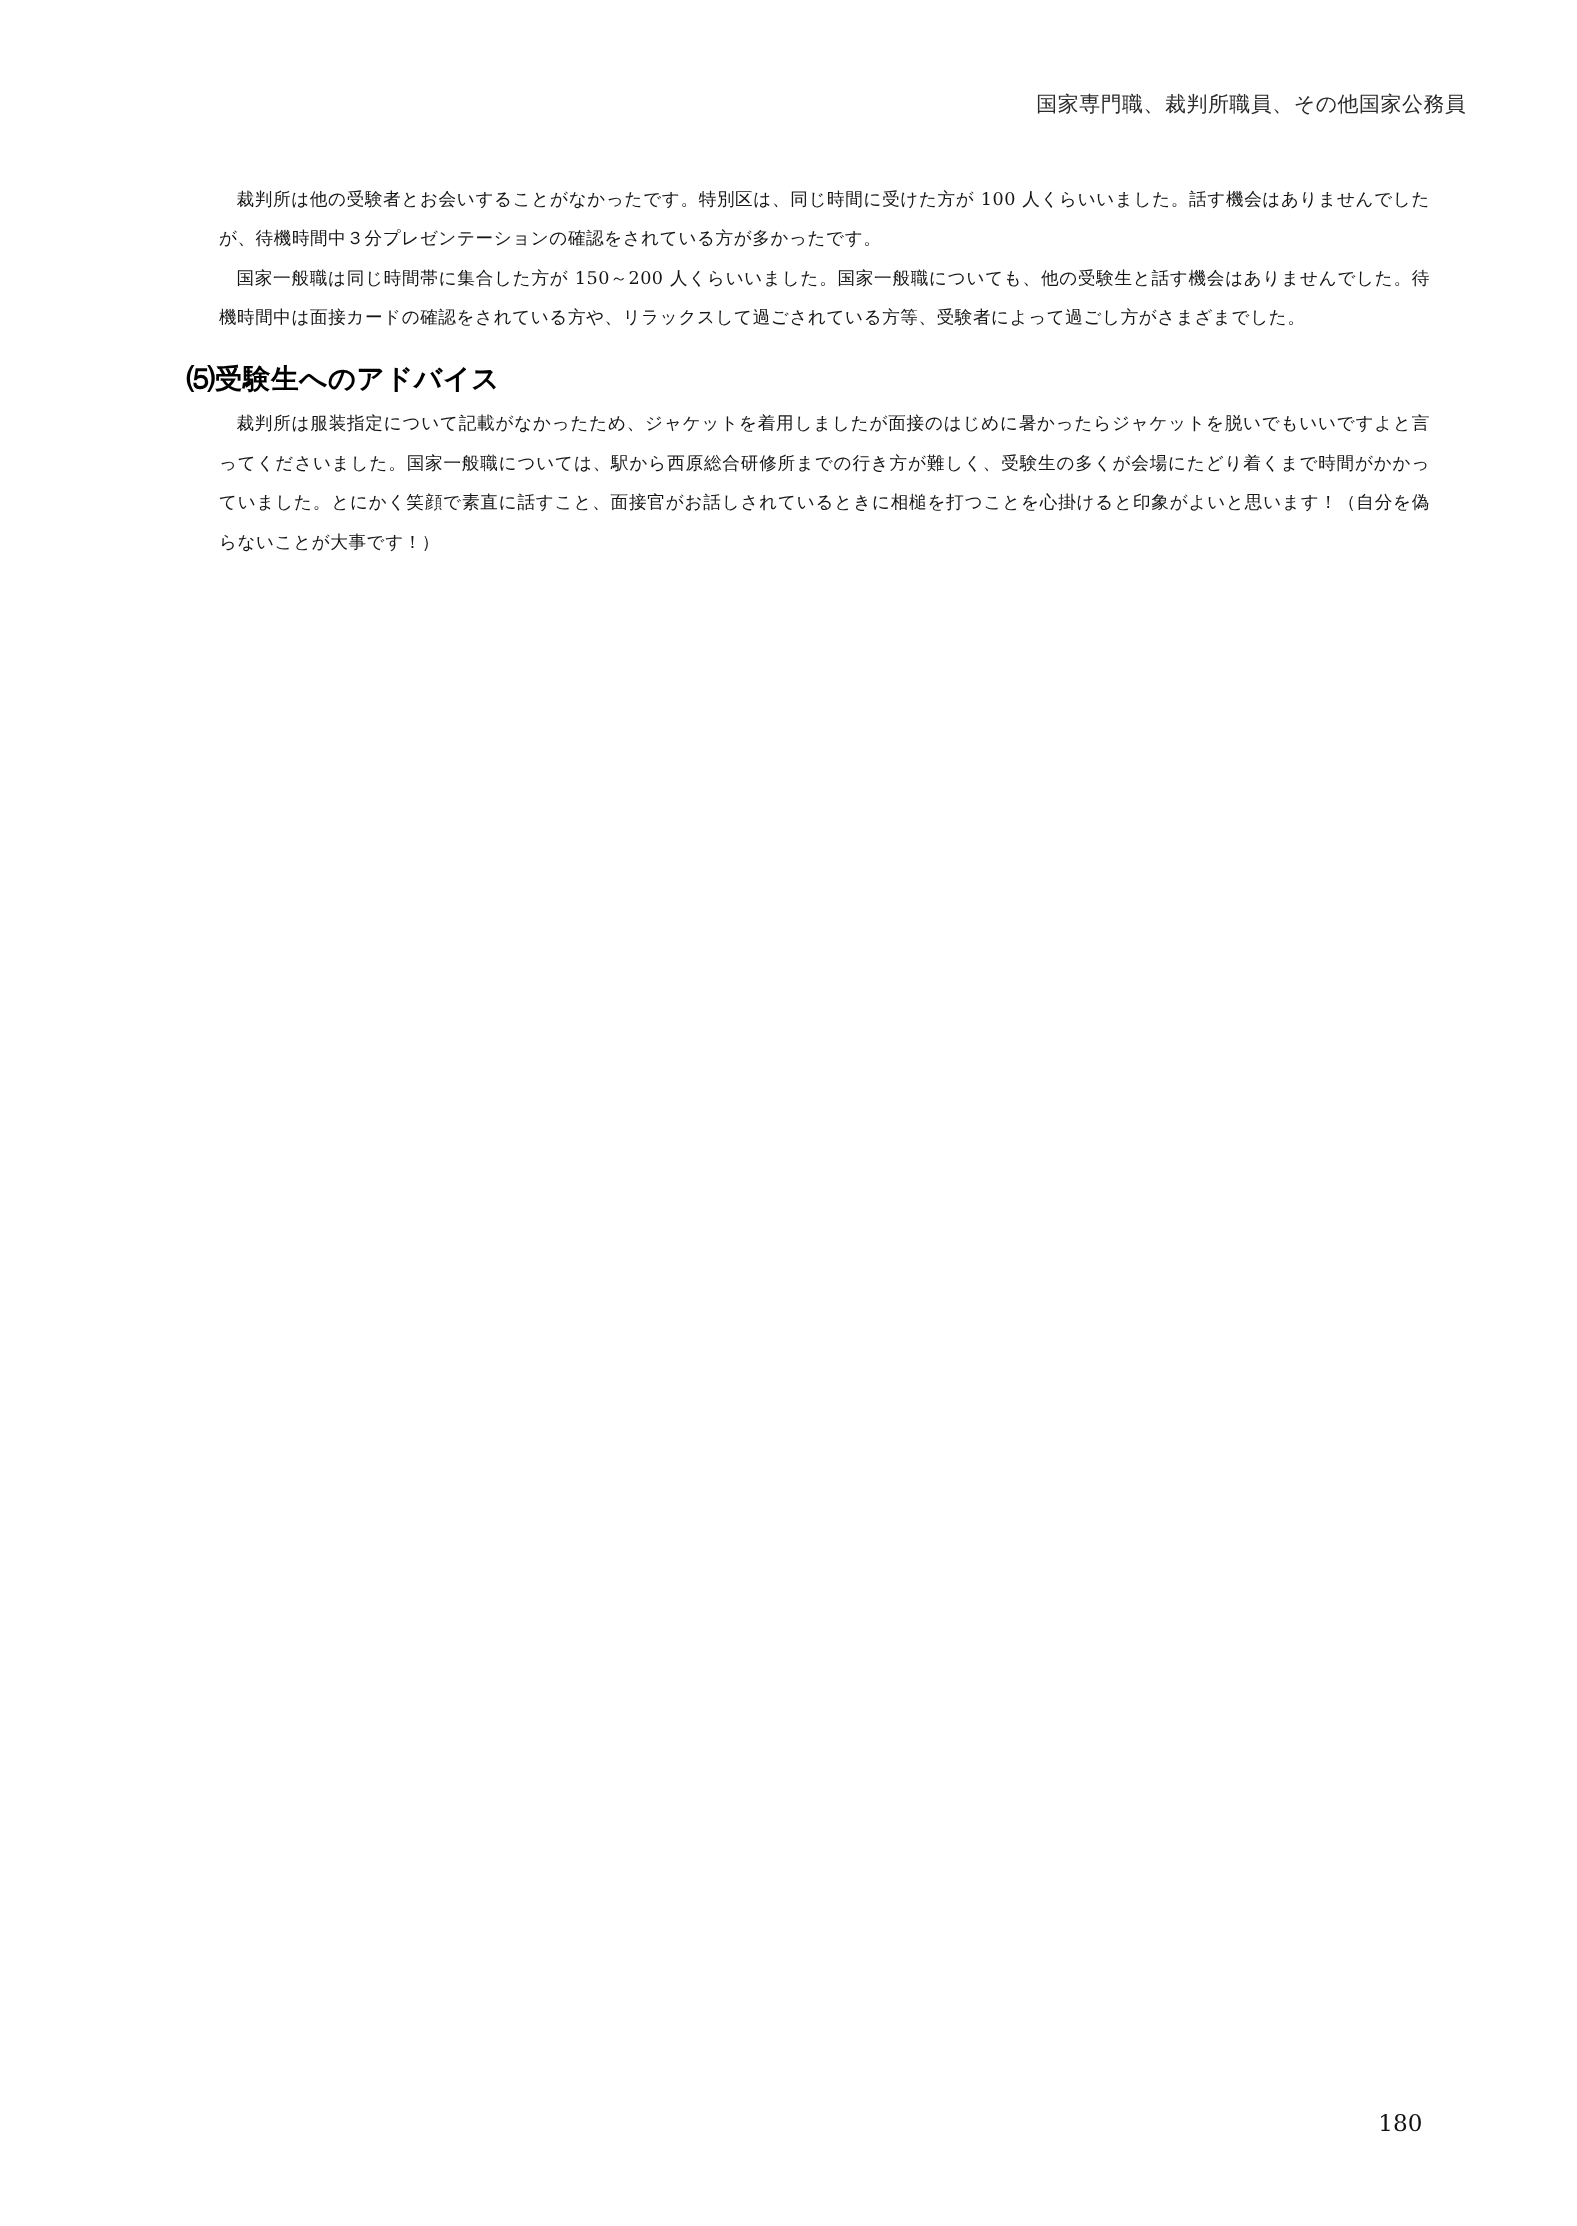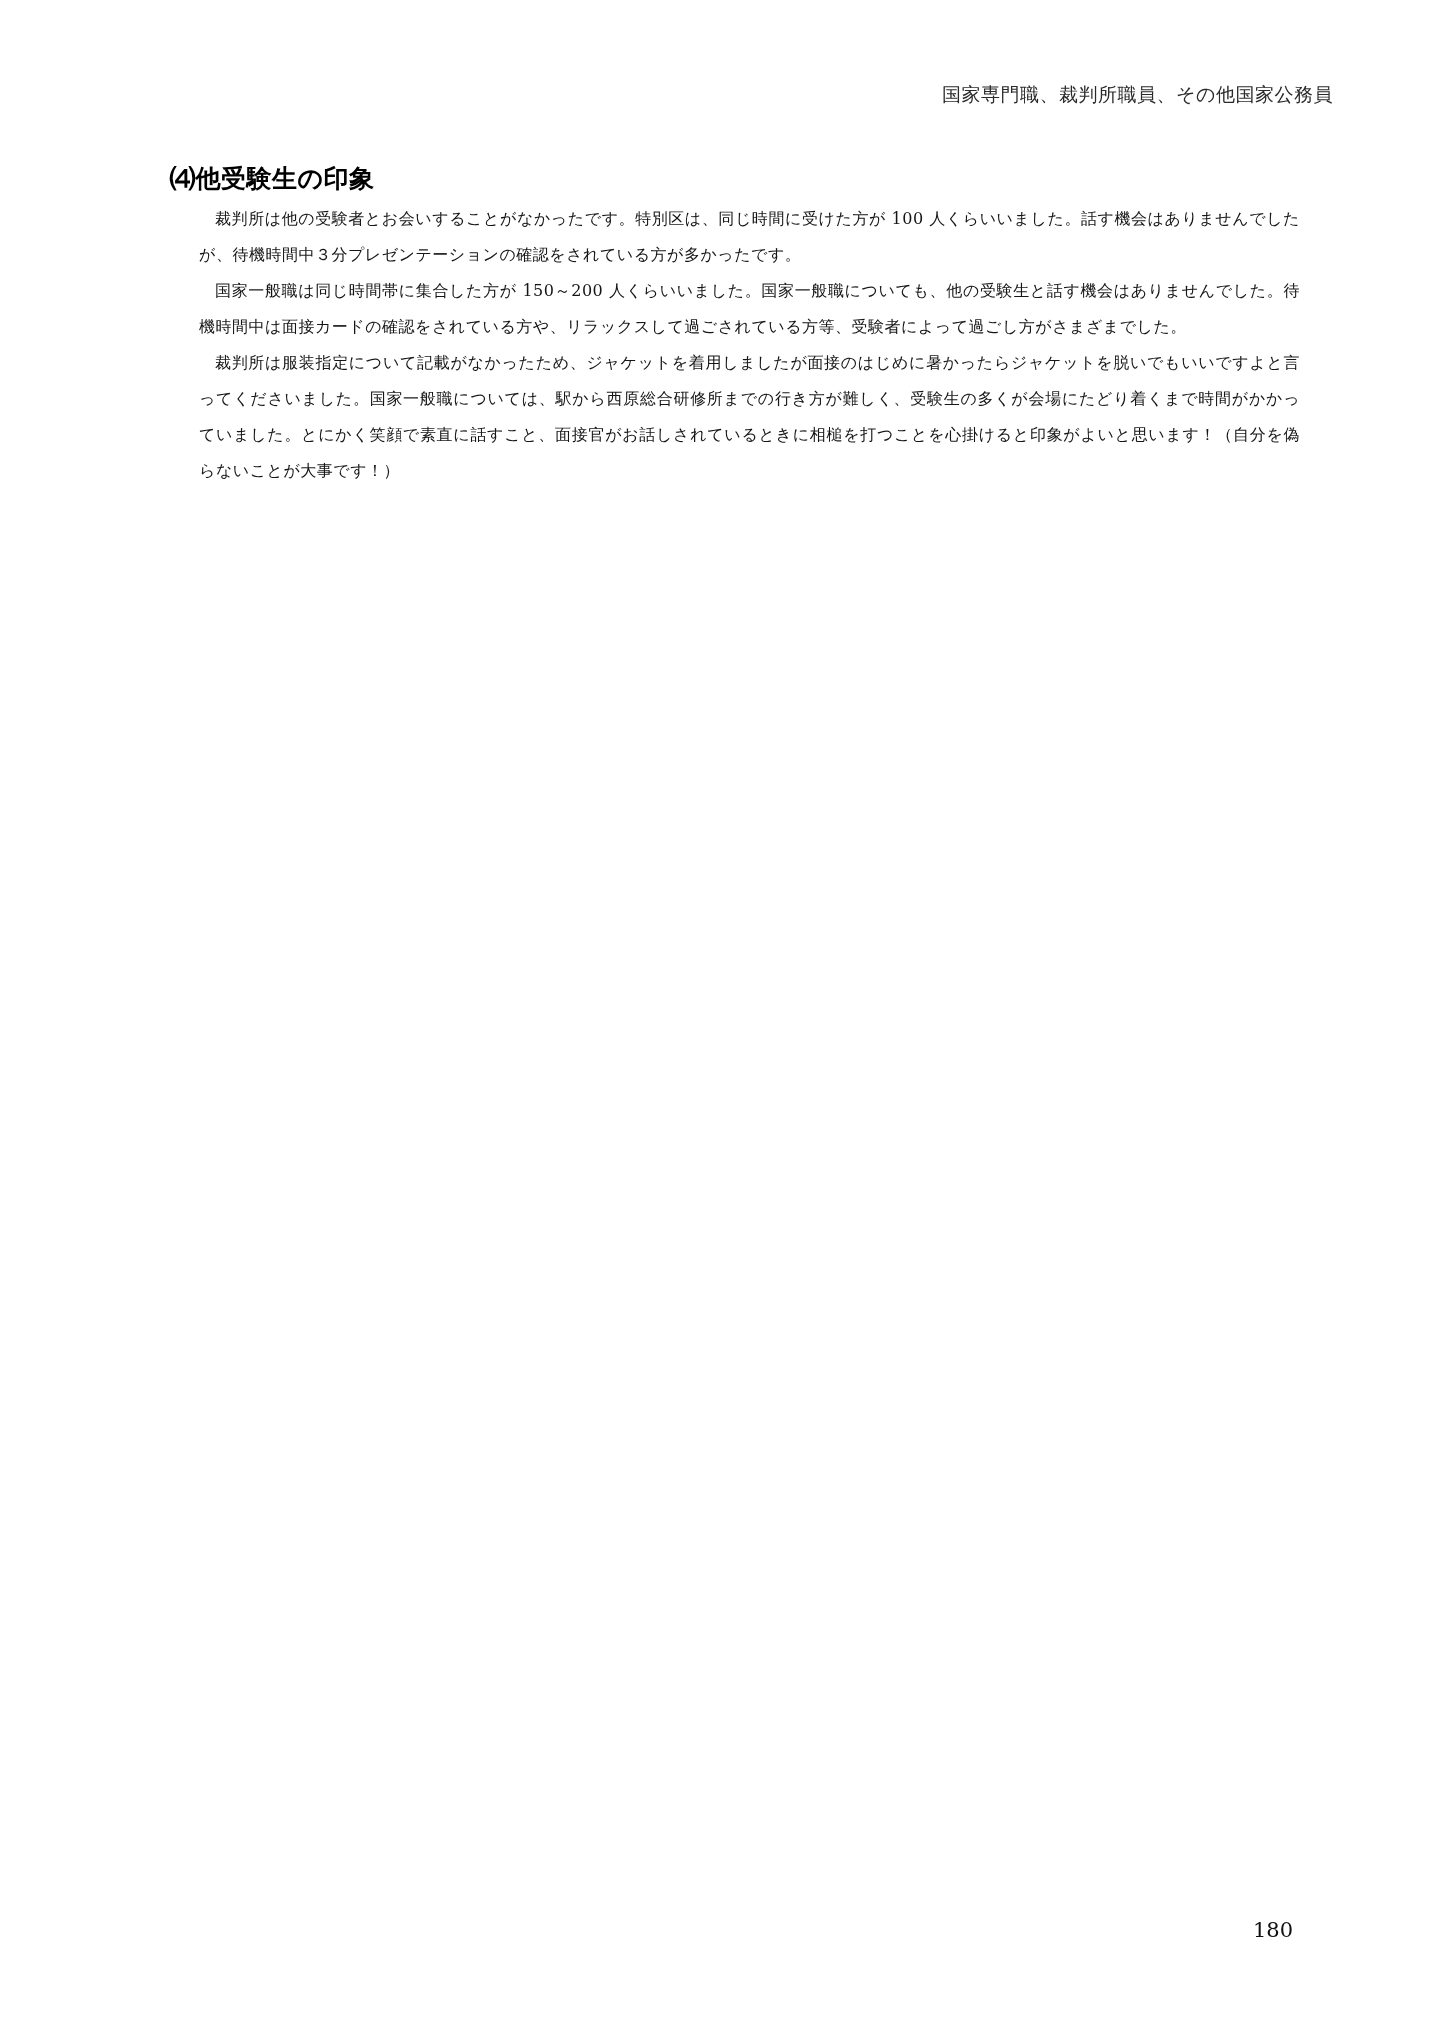--- a/index.html
+++ b/index.html
@@ -66,26 +66,26 @@
 </head>
 <body>
 
 <div class="page">
 
   <div class="running-header">国家専門職、裁判所職員、その他国家公務員</div>
 
   <div class="content">
 
     <div class="section">
-      <h2 class="section-heading">⑷他受験生の印象</h2>
       <p class="body-paragraph">裁判所は他の受験者とお会いすることがなかったです。特別区は、同じ時間に受けた方が 100 人くらいいました。話す機会はありませんでしたが、待機時間中３分プレゼンテーションの確認をされている方が多かったです。</p>
       <p class="body-paragraph">国家一般職は同じ時間帯に集合した方が 150～200 人くらいいました。国家一般職についても、他の受験生と話す機会はありませんでした。待機時間中は面接カードの確認をされている方や、リラックスして過ごされている方等、受験者によって過ごし方がさまざまでした。</p>
     </div>
 
     <div class="section">
+      <h2 class="section-heading">⑸受験生へのアドバイス</h2>
       <p class="body-paragraph">裁判所は服装指定について記載がなかったため、ジャケットを着用しましたが面接のはじめに暑かったらジャケットを脱いでもいいですよと言ってくださいました。国家一般職については、駅から西原総合研修所までの行き方が難しく、受験生の多くが会場にたどり着くまで時間がかかっていました。とにかく笑顔で素直に話すこと、面接官がお話しされているときに相槌を打つことを心掛けると印象がよいと思います！（自分を偽らないことが大事です！）</p>
     </div>
 
   </div>
 
   <div class="page-number">180</div>
 
 </div>
 
 </body></html>

